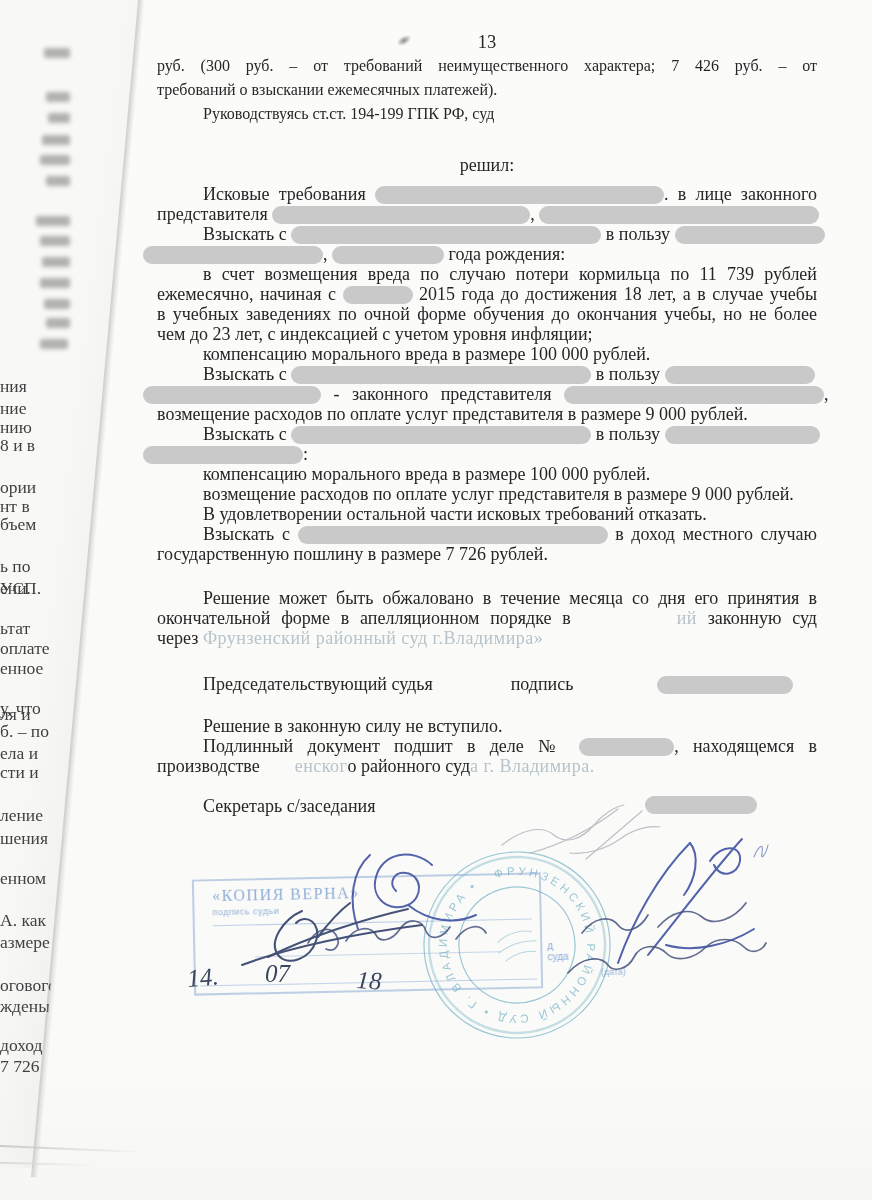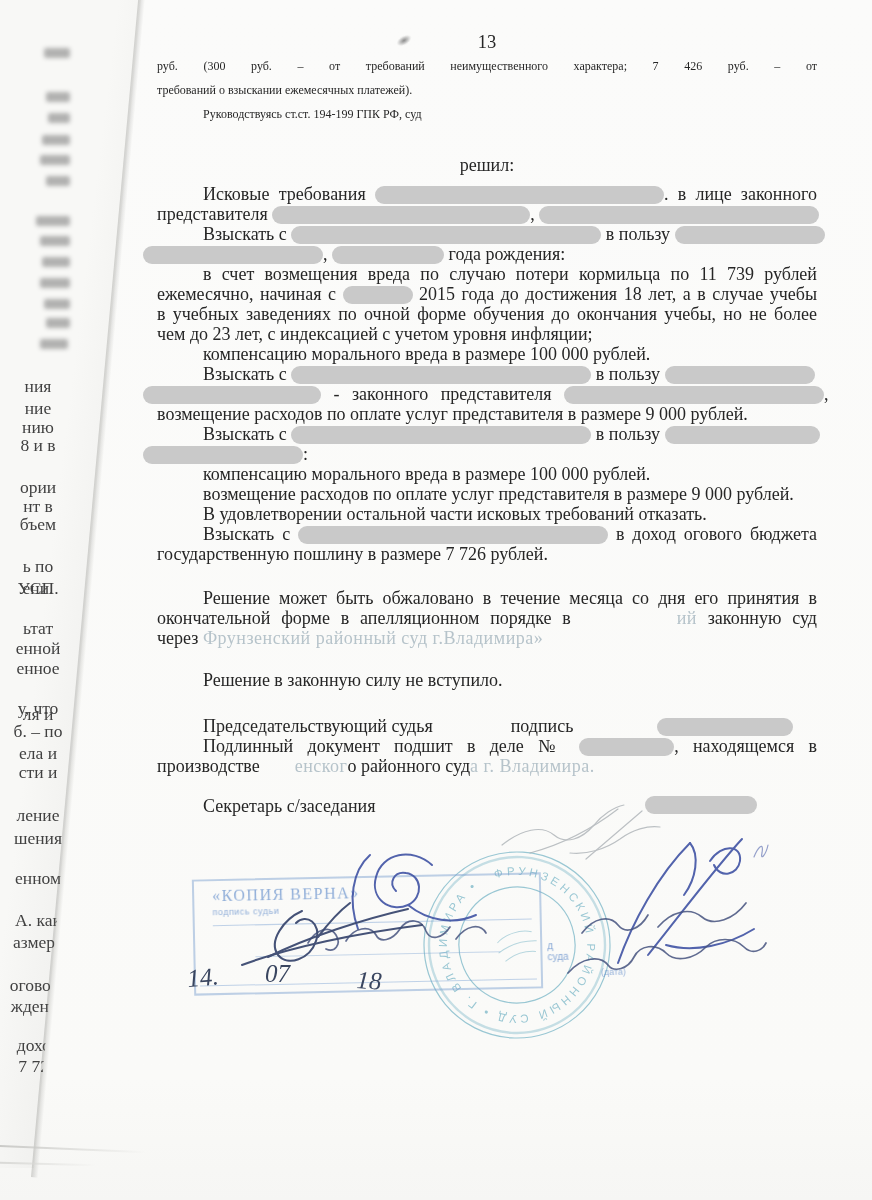--- a/index.html
+++ b/index.html
@@ -6,35 +6,35 @@
   .canvas{position:relative;width:872px;height:1200px;overflow:hidden;
           background:linear-gradient(180deg,#fbfbfa 0%,#fafaf8 90%,#f6f6f4 100%);
           font-family:"Liberation Serif", serif;}
   
   .under-strip{position:absolute;left:0;top:0;width:152px;height:1168px;
       background:linear-gradient(97deg,#f8f8f6 40%,#ededeb 72%,#dbdbd8 96%);
       clip-path:polygon(0 0,141px 0,34px 100%,0 100%);}
   .page-edge{position:absolute;left:31px;top:-8px;width:7px;height:1185px;
       background:linear-gradient(to right,rgba(110,110,105,.28),rgba(255,255,255,0));
       transform:rotate(5.2deg);transform-origin:bottom left;}
-  .frag{position:absolute;left:0;width:76px;text-align:center;
+  .frag{position:absolute;left:0;width:76px;text-align:left;
         font:17.5px/20px "Liberation Serif",serif;color:#414141;filter:blur(.35px);}
   .smudge{position:absolute;height:10px;border-radius:2px;background:#6b6b6b;
           filter:blur(2.2px);opacity:.5;}
   .bedge1{position:absolute;left:-4px;top:1148px;width:150px;height:2px;
           background:linear-gradient(to right,#c9c9c6,transparent);transform:rotate(2.5deg);}
   .bedge2{position:absolute;left:-4px;top:1163px;width:100px;height:2px;
           background:linear-gradient(to right,#d8d8d5,transparent);transform:rotate(1.5deg);}
   .speck{position:absolute;left:396px;top:36px;width:16px;height:9px;
          background:radial-gradient(ellipse,#8a8a8a 0%,transparent 70%);
          filter:blur(.5px);transform:rotate(-30deg);}
   
   .text-col{position:absolute;left:157px;top:0;width:660px;padding-top:30px;color:#262626;}
   .ln{font:18px/20px "Liberation Serif",serif;text-align:left;}
-  .top-ln{font-size:12px;line-height:24px;}
+  .top-ln{font-size:16px;line-height:24px;}
   .ind{text-indent:46px;}
   .jl{text-align:justify;text-align-last:justify;}
   .nw{white-space:nowrap;}
   .ctr{text-align:left;text-align-last:center;}
   .pagenum{text-align:center;font:18.5px/24px "Liberation Serif",serif;}
   .heading{margin-top:28px;margin-bottom:8px;line-height:22px;}
   .gap24{margin-top:24px;} .gap26{margin-top:26px;} .gap22{margin-top:22px;} .gap20{margin-top:20px;}
   .rd{display:inline-block;height:18px;border-radius:9px;background:#c9c9c9;vertical-align:-4px;}
   .sp{display:inline-block;height:1px;}
   .faint{color:#b6c3ca;filter:blur(.4px);letter-spacing:.5px;}
@@ -83,21 +83,21 @@
     <div class="frag" style="top:398px">ние</div>
     <div class="frag" style="top:417px">нию</div>
     <div class="frag" style="top:435px">8 и в</div>
     <div class="frag" style="top:477px">ории</div>
     <div class="frag" style="top:496px">нт в</div>
     <div class="frag" style="top:514px">бъем</div>
     <div class="frag" style="top:556px">ь по</div>
     <div class="frag" style="top:578px">УСП.</div>
     <div class="frag" style="top:578px">ени.</div>
     <div class="frag" style="top:618px">ьтат</div>
-    <div class="frag" style="top:638px">енной</div>
+    <div class="frag" style="top:638px">оплате</div>
     <div class="frag" style="top:658px">енное</div>
     <div class="frag" style="top:704px">ля и</div>
     <div class="frag" style="top:698px">у, что</div>
     <div class="frag" style="top:721px">б. – по</div>
     <div class="frag" style="top:743px">ела и</div>
     <div class="frag" style="top:762px">сти и</div>
     <div class="frag" style="top:805px">ление</div>
     <div class="frag" style="top:828px">шения</div>
     <div class="frag" style="top:868px">енном</div>
     <div class="frag" style="top:910px">А. как</div>
@@ -129,30 +129,30 @@
     <div class="ln">чем до 23 лет, с индексацией с учетом уровня инфляции;</div>
     <div class="ln ind">компенсацию морального вреда в размере 100 000 рублей.</div>
     <div class="ln ind nw"><span>Взыскать с</span> <span class="rd" style="width:300px"></span> <span>в пользу</span> <span class="rd" style="width:150px"></span></div>
     <div class="ln nw ws8"><span class="rd" style="width:178px;margin-left:-14px"></span> <span>-</span> <span>законного представителя</span> <span class="rd" style="width:260px"></span><span>,</span></div>
     <div class="ln">возмещение расходов по оплате услуг представителя в размере 9 000 рублей.</div>
     <div class="ln ind nw"><span>Взыскать с</span> <span class="rd" style="width:300px"></span> <span>в пользу</span> <span class="rd" style="width:155px"></span></div>
     <div class="ln"><span class="rd" style="width:160px;margin-left:-14px"></span><span>:</span></div>
     <div class="ln ind">компенсацию морального вреда в размере 100 000 рублей.</div>
     <div class="ln ind">возмещение расходов по оплате услуг представителя в размере 9 000 рублей.</div>
     <div class="ln ind">В удовлетворении остальной части исковых требований отказать.</div>
-    <div class="ln ind jl"><span>Взыскать с</span> <span class="rd" style="width:310px"></span> <span>в доход огового бюджета</span></div>
+    <div class="ln ind jl"><span>Взыскать с</span> <span class="rd" style="width:310px"></span> <span>в доход местного случаю</span></div>
     <div class="ln">государственную пошлину в размере 7 726 рублей.</div>
 
     <div class="ln ind jl gap24">Решение может быть обжаловано в течение месяца со дня его принятия в</div>
     <div class="ln jl"><span>окончательной форме в апелляционном порядке в</span> <span class="sp" style="width:95px"></span><span class="faint">ий</span> <span>законную суд</span></div>
     <div class="ln"><span>через</span> <span class="faint">Фрунзенский районный суд г.Владимира»</span></div>
 
+    <div class="ln ind gap26"><span>Председательствующий судья</span><span class="sp" style="width:78px"></span><span>подпись</span><span class="sp" style="width:84px"></span><span class="rd" style="width:136px"></span></div>
+
     <div class="ln ind gap22">Решение в законную силу не вступило.</div>
-
-    <div class="ln ind gap26"><span>Председательствующий судья</span><span class="sp" style="width:78px"></span><span>подпись</span><span class="sp" style="width:84px"></span><span class="rd" style="width:136px"></span></div>
     <div class="ln ind jl"><span>Подлинный документ подшит в деле №</span> <span class="rd" style="width:95px"></span><span>, </span><span>находящемся в</span></div>
     <div class="ln"><span>производстве</span><span class="sp" style="width:35px"></span><span class="faint">енског</span><span>о районного суд</span><span class="faint">а г. Владимира.</span></div>
 
     <div class="ln ind gap20 rel"><span>Секретарь с/заседания</span><span class="rd sec-pill" style="width:112px"></span></div>
   </div>
 
   <div class="stamp-rect">
     <div class="sr-title">«КОПИЯ ВЕРНА»</div>
     <div class="sr-sub">подпись судьи</div>
     <div class="sr-line1"></div>

